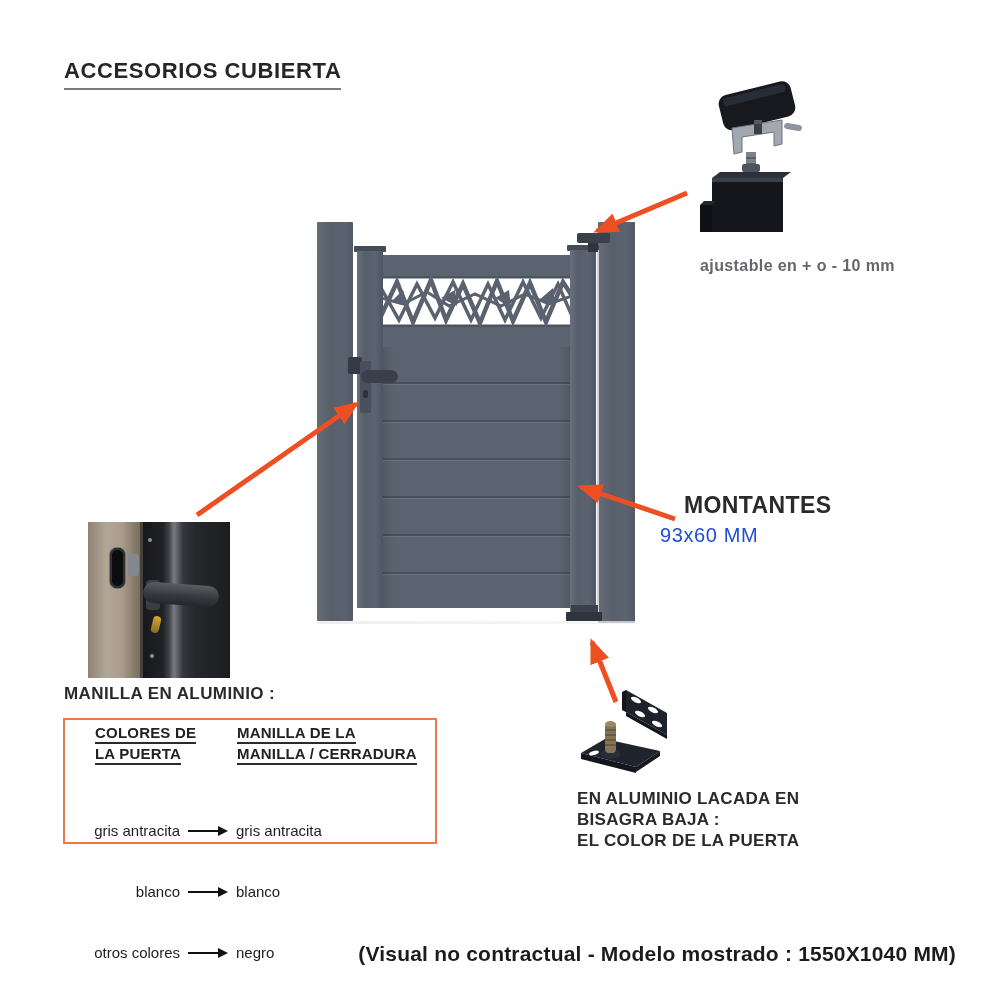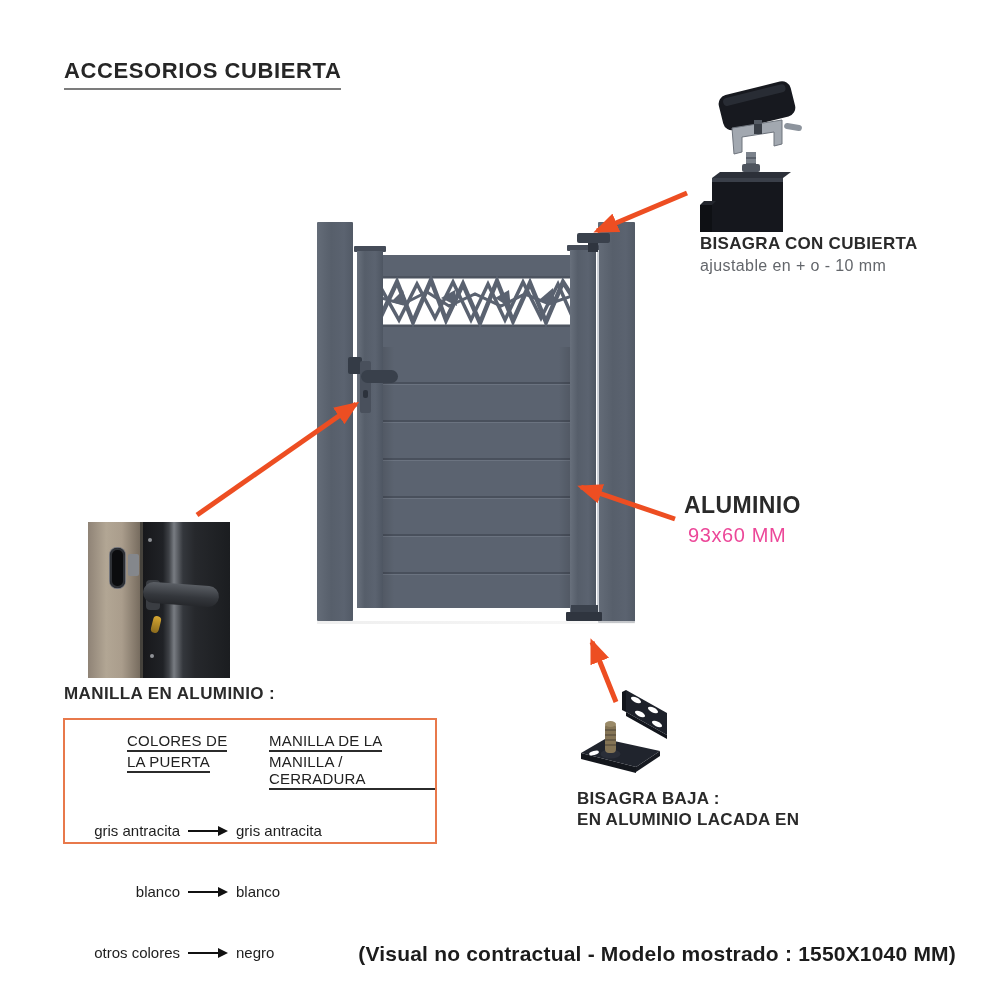--- a/index.html
+++ b/index.html
@@ -9,23 +9,23 @@
   }
   .abs{position:absolute;}
 
   
   .title{
     left:64px;top:58px;font-size:22px;font-weight:700;letter-spacing:.6px;
     color:#262626;border-bottom:2px solid #7c7c7c;padding-bottom:4px;
   }
   .lbl-bold{font-weight:700;color:#2a2a2a;}
   .hinge-top-title{left:700px;top:234px;font-size:17px;letter-spacing:.3px;}
-  .hinge-top-sub{left:700px;top:257px;font-size:16px;color:#63666b;letter-spacing:.4px;}
+  .hinge-top-sub{left:700px;top:257px;font-size:16px;color:#63666b;letter-spacing:.4px;font-weight:bold;}
   .montantes-title{left:684px;top:492px;font-size:23px;letter-spacing:.4px;}
-  .montantes-sub{left:688px;top:524px;font-size:20px;color:#ec4899;letter-spacing:.6px;}
+  .montantes-sub{left:660px;top:524px;font-size:20px;color:#1d4ed8;letter-spacing:.6px;}
   .manilla-title{left:64px;top:684px;font-size:17px;letter-spacing:.4px;text-align:center;}
   .hinge-bottom-label{left:577px;top:788px;font-size:17px;line-height:21px;letter-spacing:.3px;}
   .footer{
     left:300px;right:44px;top:942px;text-align:right;
     font-size:21px;font-weight:700;color:#1c1c1c;letter-spacing:.2px;
   }
 
   
   .post{background:linear-gradient(to right,#646c78,#575f6b 40%,#5b6370 75%,#525a66);border-radius:1px;}
   .post-left{left:317px;top:222px;width:36px;height:399px;}
@@ -71,21 +71,21 @@
   .hp-lever{position:absolute;left:55px;top:62px;width:76px;height:21px;border-radius:11px;
     transform:rotate(4deg);background:linear-gradient(to bottom,#5a5e64,#34373c 60%,#26282c);}
   .hp-keyhole{position:absolute;left:64px;top:94px;width:8px;height:17px;border-radius:4px;
     transform:rotate(14deg);background:linear-gradient(#d8a832,#8a6a1d);}
   .hp-screw{position:absolute;width:4px;height:4px;border-radius:50%;background:#8f9296;}
   .hp-screw-top{left:60px;top:16px;}
   .hp-screw-bot{left:62px;top:132px;}
 
   
   .ctable{left:63px;top:718px;width:370px;height:122px;border:2px solid #e8794b;background:#fff;}
-  .ct-head{position:absolute;top:12px;font-size:15px;font-weight:400;color:#222;line-height:17px;letter-spacing:.2px;margin-left:32px;}
+  .ct-head{position:absolute;top:4px;font-size:15px;font-weight:700;color:#222;line-height:17px;letter-spacing:.2px;}
   .ct-head span{display:inline-block;border-bottom:2px solid #2b2b2b;padding-bottom:1px;margin-bottom:1px;}
   .ct-head-1{left:30px;}
   .ct-head-2{left:172px;}
   .ct-rows{position:absolute;left:0;top:58px;width:100%;font-size:15px;color:#1e1e1e;}
   .ct-row{display:flex;align-items:center;height:17px;margin-bottom:1px;margin-top:44px;}
   .ct-door{width:115px;text-align:right;}
   .ct-arrow{width:38px;height:2px;background:#111;margin:0 10px 0 8px;position:relative;}
   .ct-arrow::after{content:"";position:absolute;right:-2px;top:-4px;
     border-left:10px solid #111;border-top:5px solid transparent;border-bottom:5px solid transparent;}
   .ct-handle{flex:1;text-align:left;}
@@ -167,24 +167,23 @@
     <rect x="48" y="76" width="10" height="34" fill="#7b828b"></rect>
     <path d="M48 82 h10 M48 88 h10 M48 94 h10 M48 100 h10" stroke="#5a616b" stroke-width="2"></path>
     <rect x="44" y="88" width="18" height="8" rx="2" fill="#4e545e"></rect>
     <polygon points="14,102 85,102 93,96 22,96" fill="#2c3039"></polygon>
     <rect x="14" y="102" width="71" height="54" fill="#15171d"></rect>
     <rect x="14" y="102" width="71" height="4" fill="#3a3f49"></rect>
     <polygon points="2,129 14,129 18,125 6,125" fill="#23262d"></polygon>
     <rect x="2" y="129" width="12" height="27" fill="#0e1014"></rect>
   </svg>
 
-  <div class="abs lbl-bold hinge-top-title">BISAGRA CON CUBIERTA</div>
   <div class="abs hinge-top-sub">ajustable en + o - 10 mm</div>
 
-  <div class="abs lbl-bold montantes-title">ALUMINIO</div>
+  <div class="abs lbl-bold montantes-title">MONTANTES</div>
   <div class="abs montantes-sub">93x60 MM</div>
 
   <div class="abs photo">
     <div class="hp-post"></div>
     <div class="hp-door"></div>
     <div class="hp-striker"></div>
     <div class="hp-latch"></div>
     <div class="hp-lever-neck"></div>
     <div class="hp-lever"></div>
     <div class="hp-keyhole"></div>
@@ -236,19 +235,20 @@
     <polygon points="61,84 85,68 85,73 61,89" fill="#171a21"></polygon>
     <polygon points="6,70 30,56 85,68 61,84" fill="#20242d"></polygon>
     <ellipse cx="19" cy="70" rx="5" ry="2" transform="rotate(-14 19 70)" fill="#ffffff"></ellipse>
     <ellipse cx="35.5" cy="71" rx="10" ry="4.5" fill="#2a2e38"></ellipse>
     <rect x="30" y="40" width="11" height="30" rx="4" fill="#847455"></rect>
     <path d="M30,47 h11 M30,52 h11 M30,57 h11 M30,62 h11" stroke="#5f5340" stroke-width="1.5"></path>
     <ellipse cx="35.5" cy="41" rx="5.5" ry="3" fill="#9a8a68"></ellipse>
   </svg>
 
   <div class="abs lbl-bold hinge-bottom-label">
+    <div>EN ALUMINIO LACADA EN</div>
     <div>BISAGRA BAJA :</div>
-    <div>EN ALUMINIO LACADA EN</div>
+    <div>EL COLOR DE LA PUERTA</div>
   </div>
 
   <div class="abs footer">(Visual no contractual - Modelo mostrado : 1550X1040 MM)</div>
 
 </div>
 
 </body></html>

